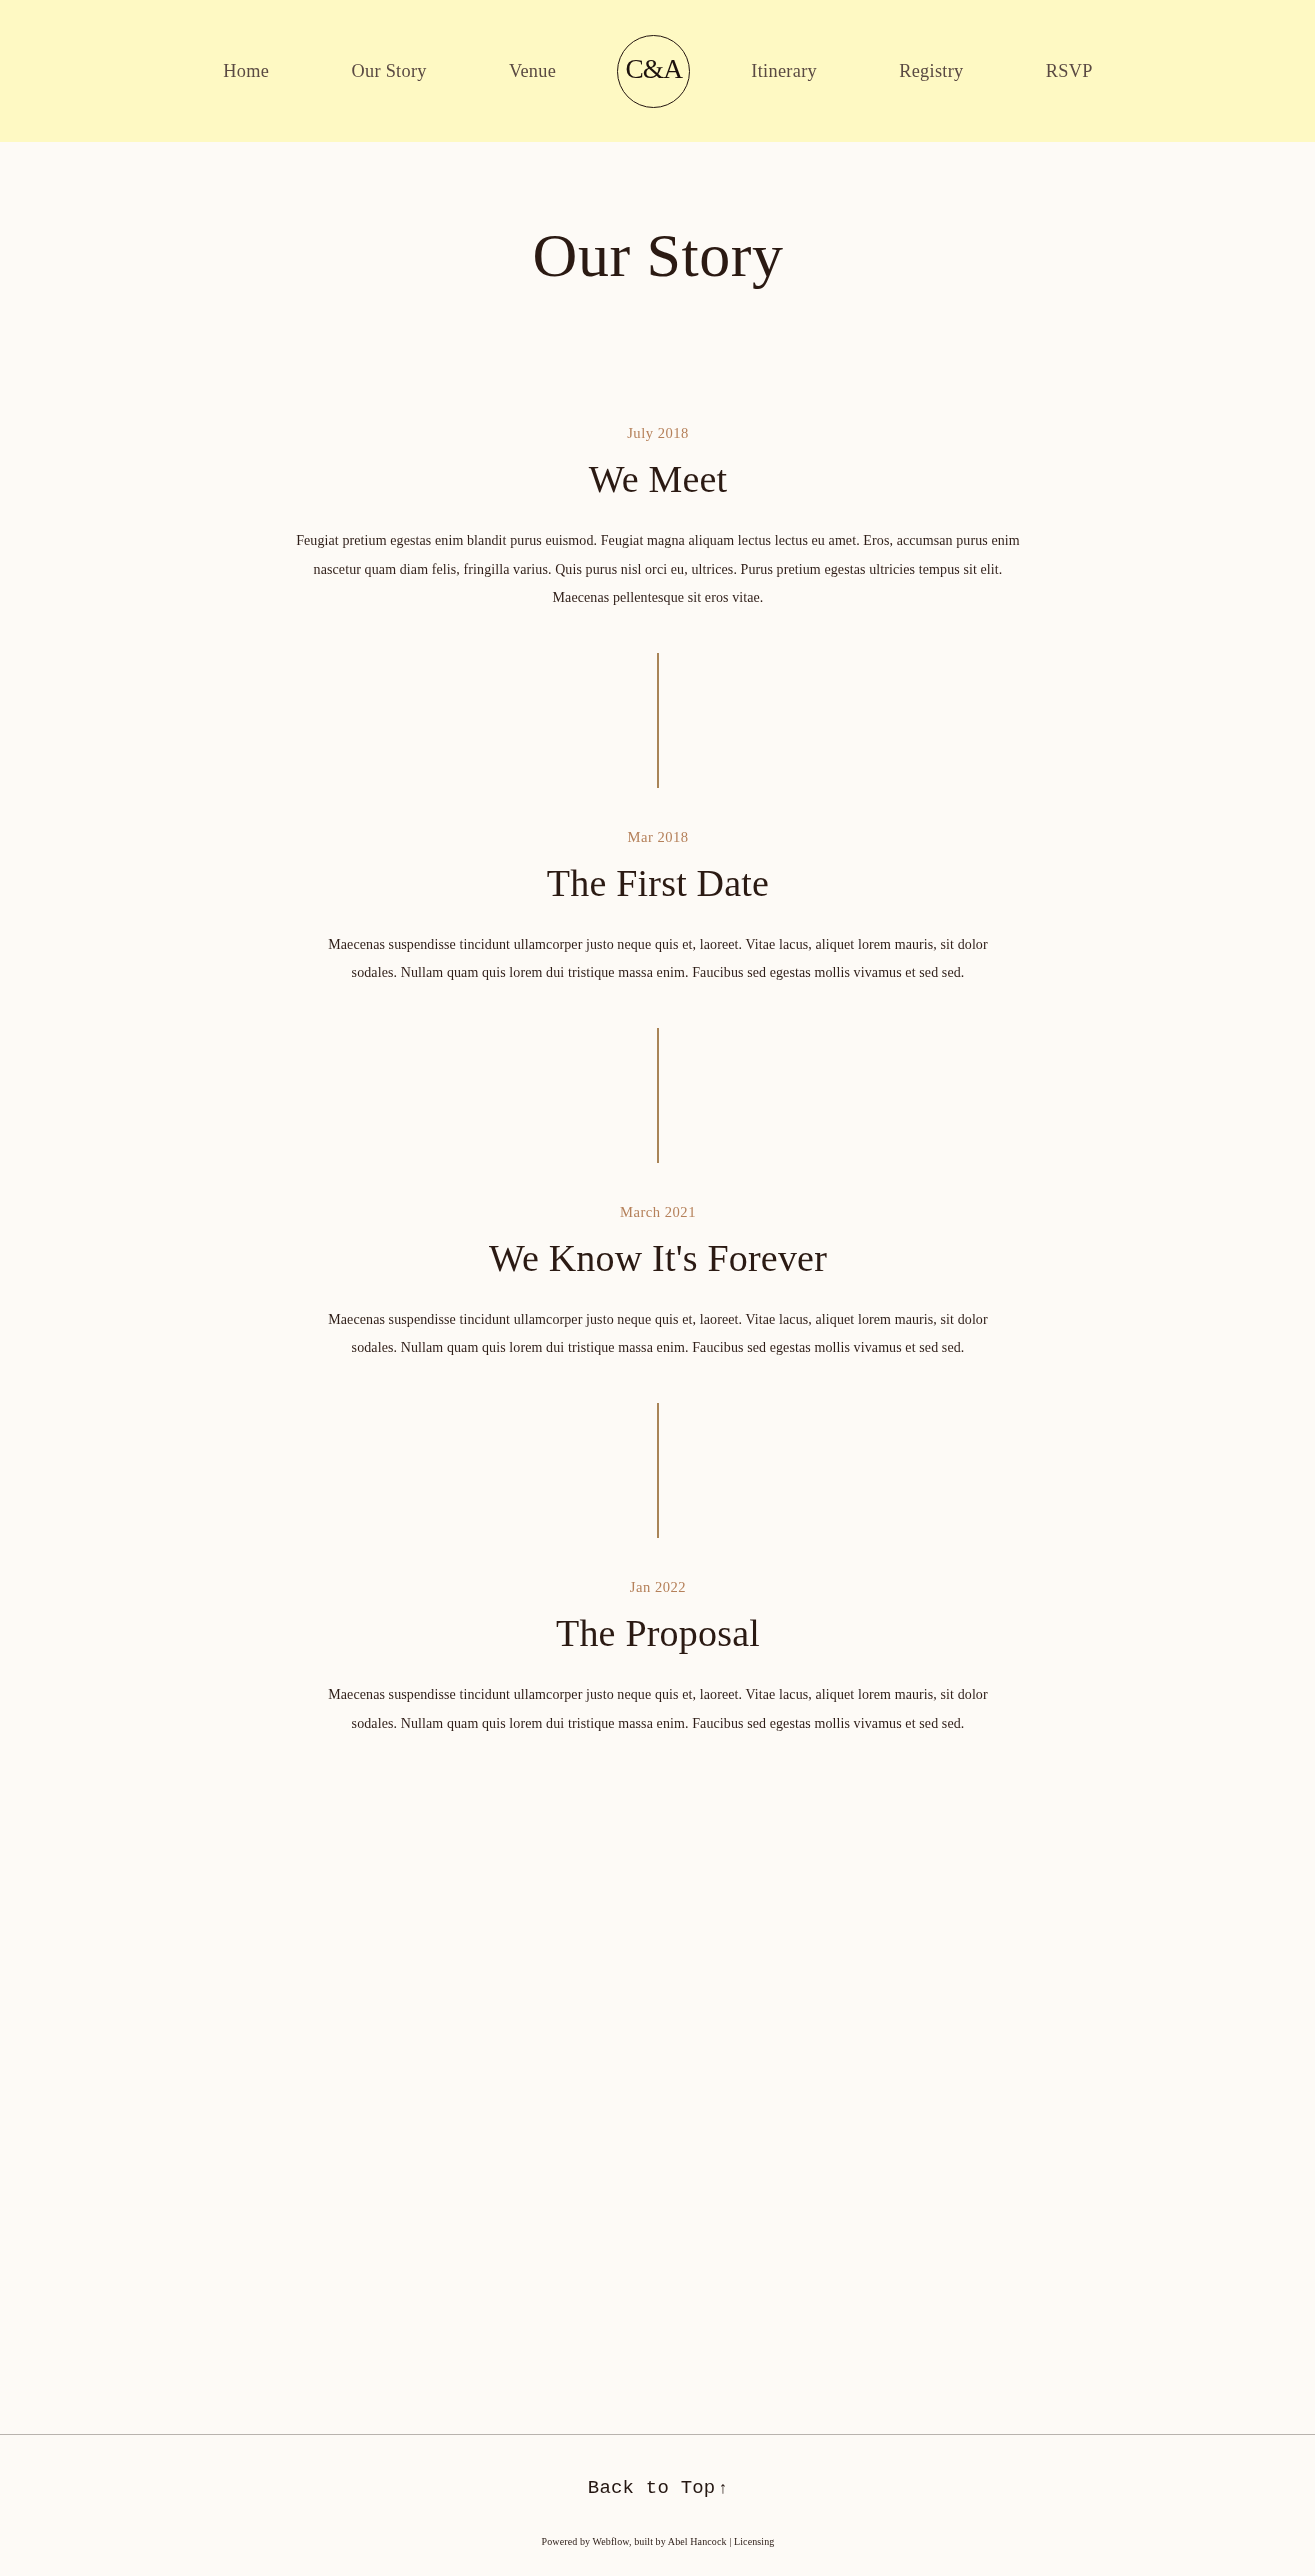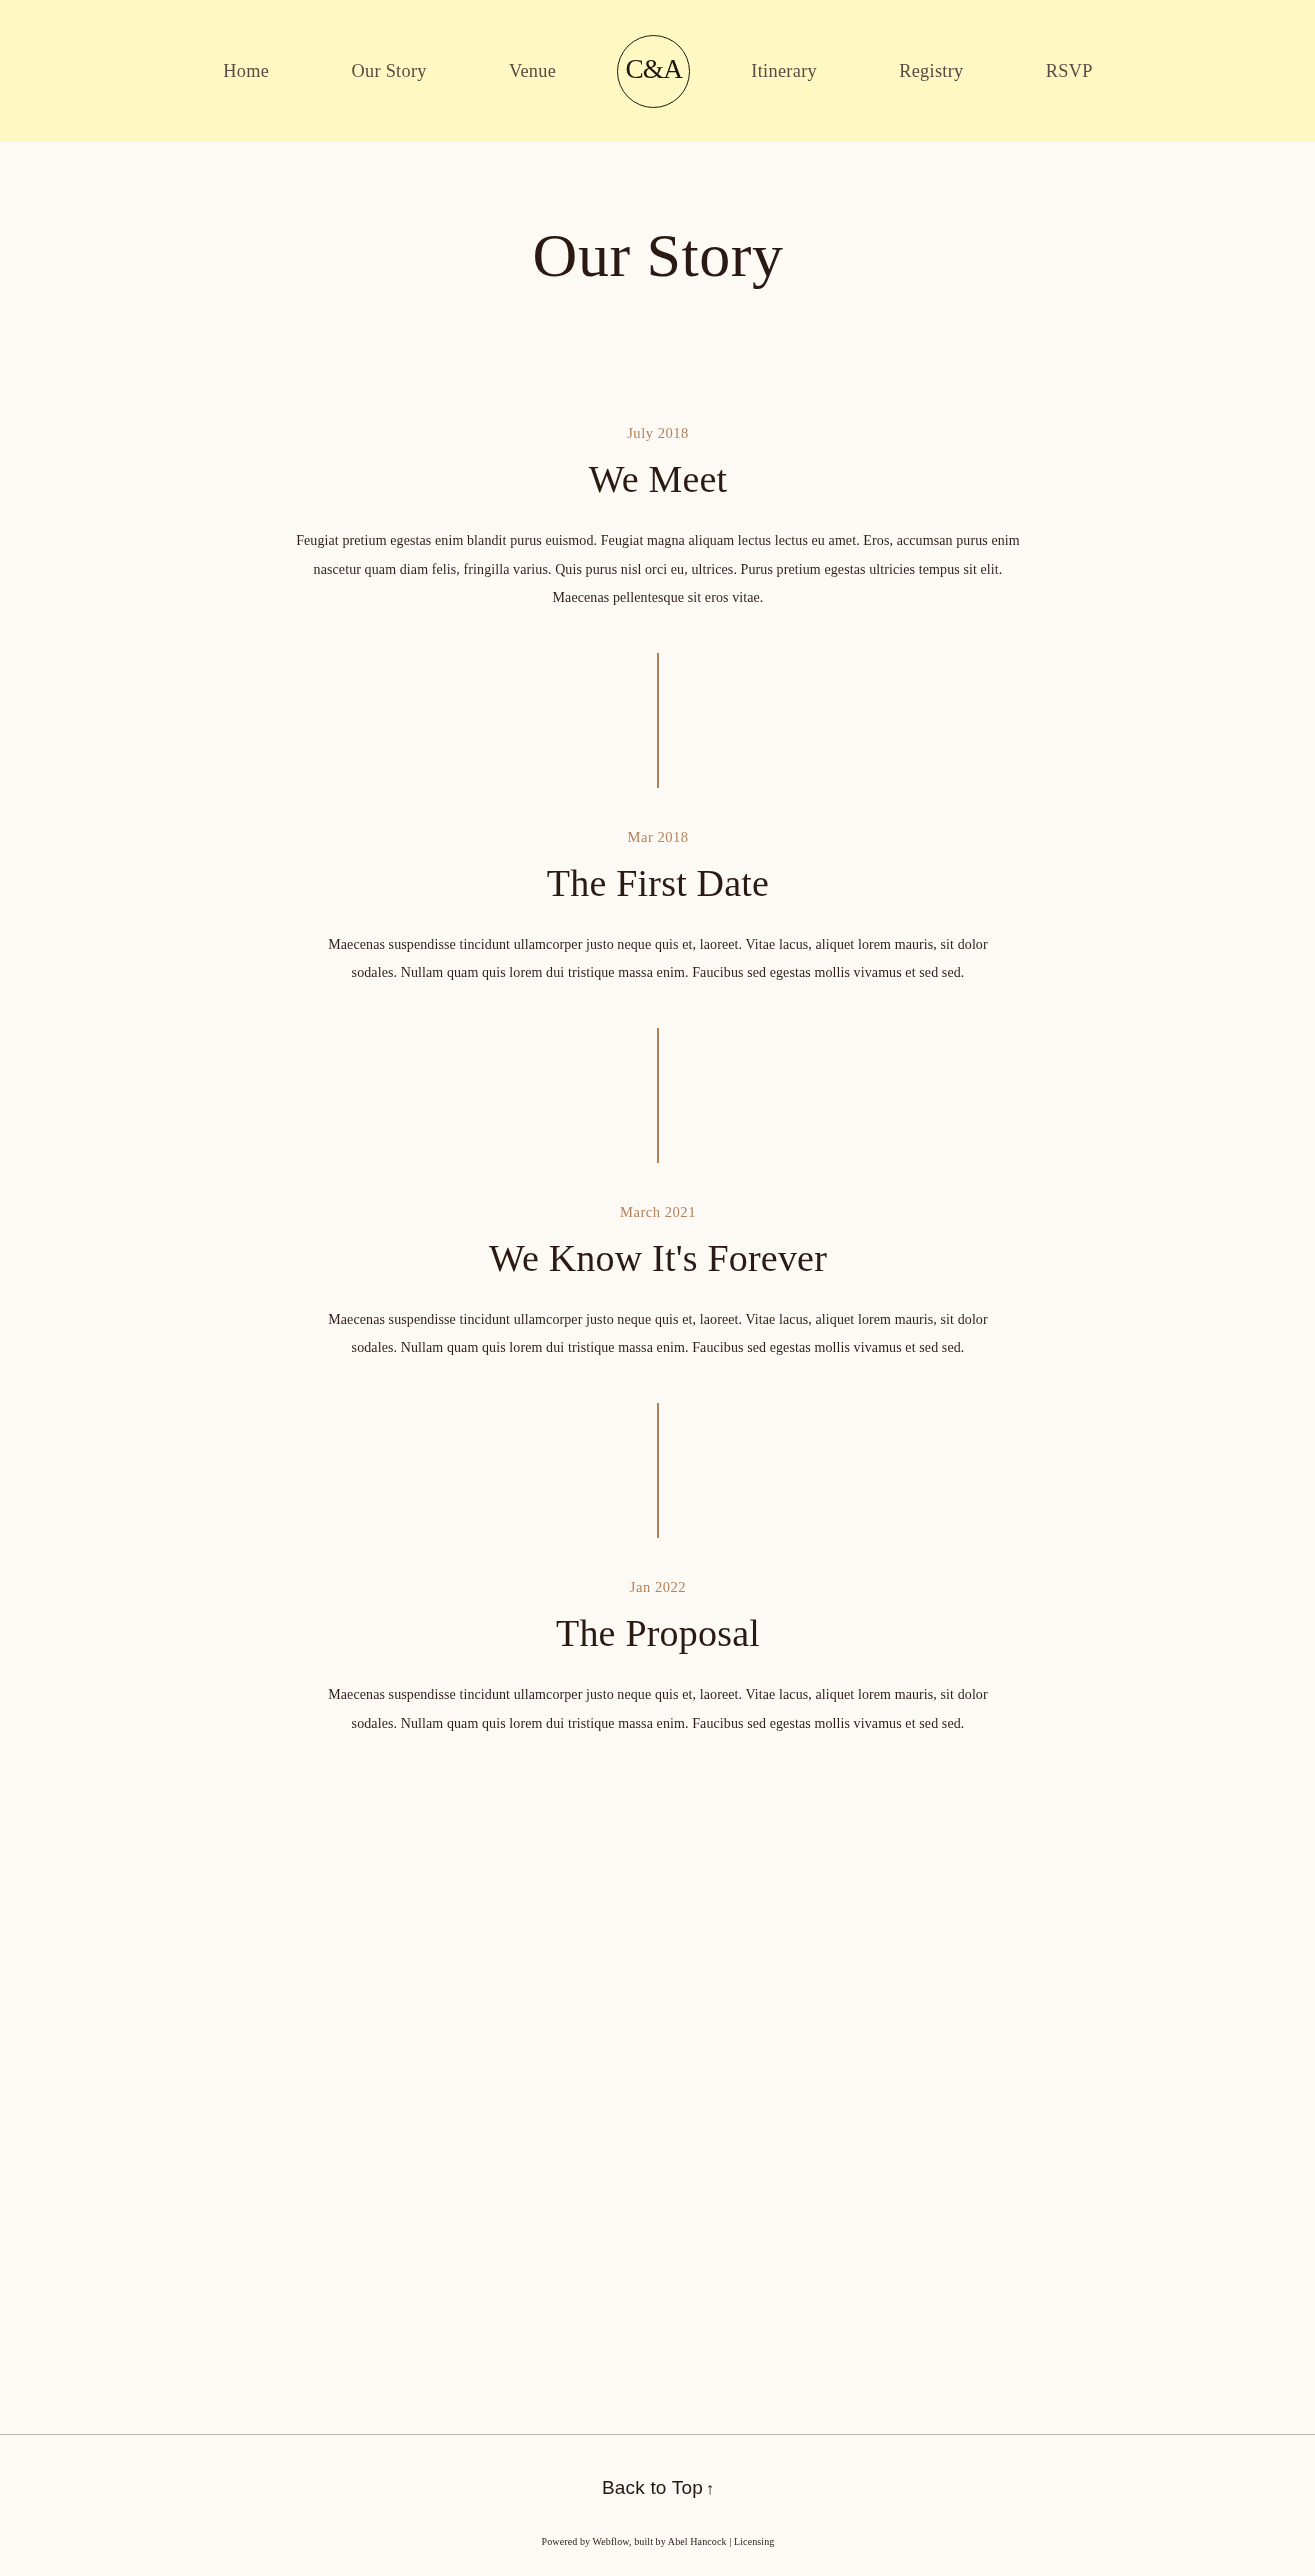--- a/index.html
+++ b/index.html
@@ -158,21 +158,21 @@
     height: 0.9px;
     background: #b9b3ae;
   }
   .footer-inner {
     padding-top: 42px;
     padding-bottom: 29px;
     text-align: center;
     background: #fdfaf6;
   }
   .back-to-top {
-    font-family: Liberation Sans, sans-serif;
+    font-family: Liberation Mono, monospace;
     font-size: 19px;
     color: #241611;
     text-decoration: none;
     letter-spacing: 0.2px;
     cursor: pointer;
     display: inline-block;
   }
   .back-to-top .arrow {
     font-size: 16.4px;
     margin-left: 2.7px;

